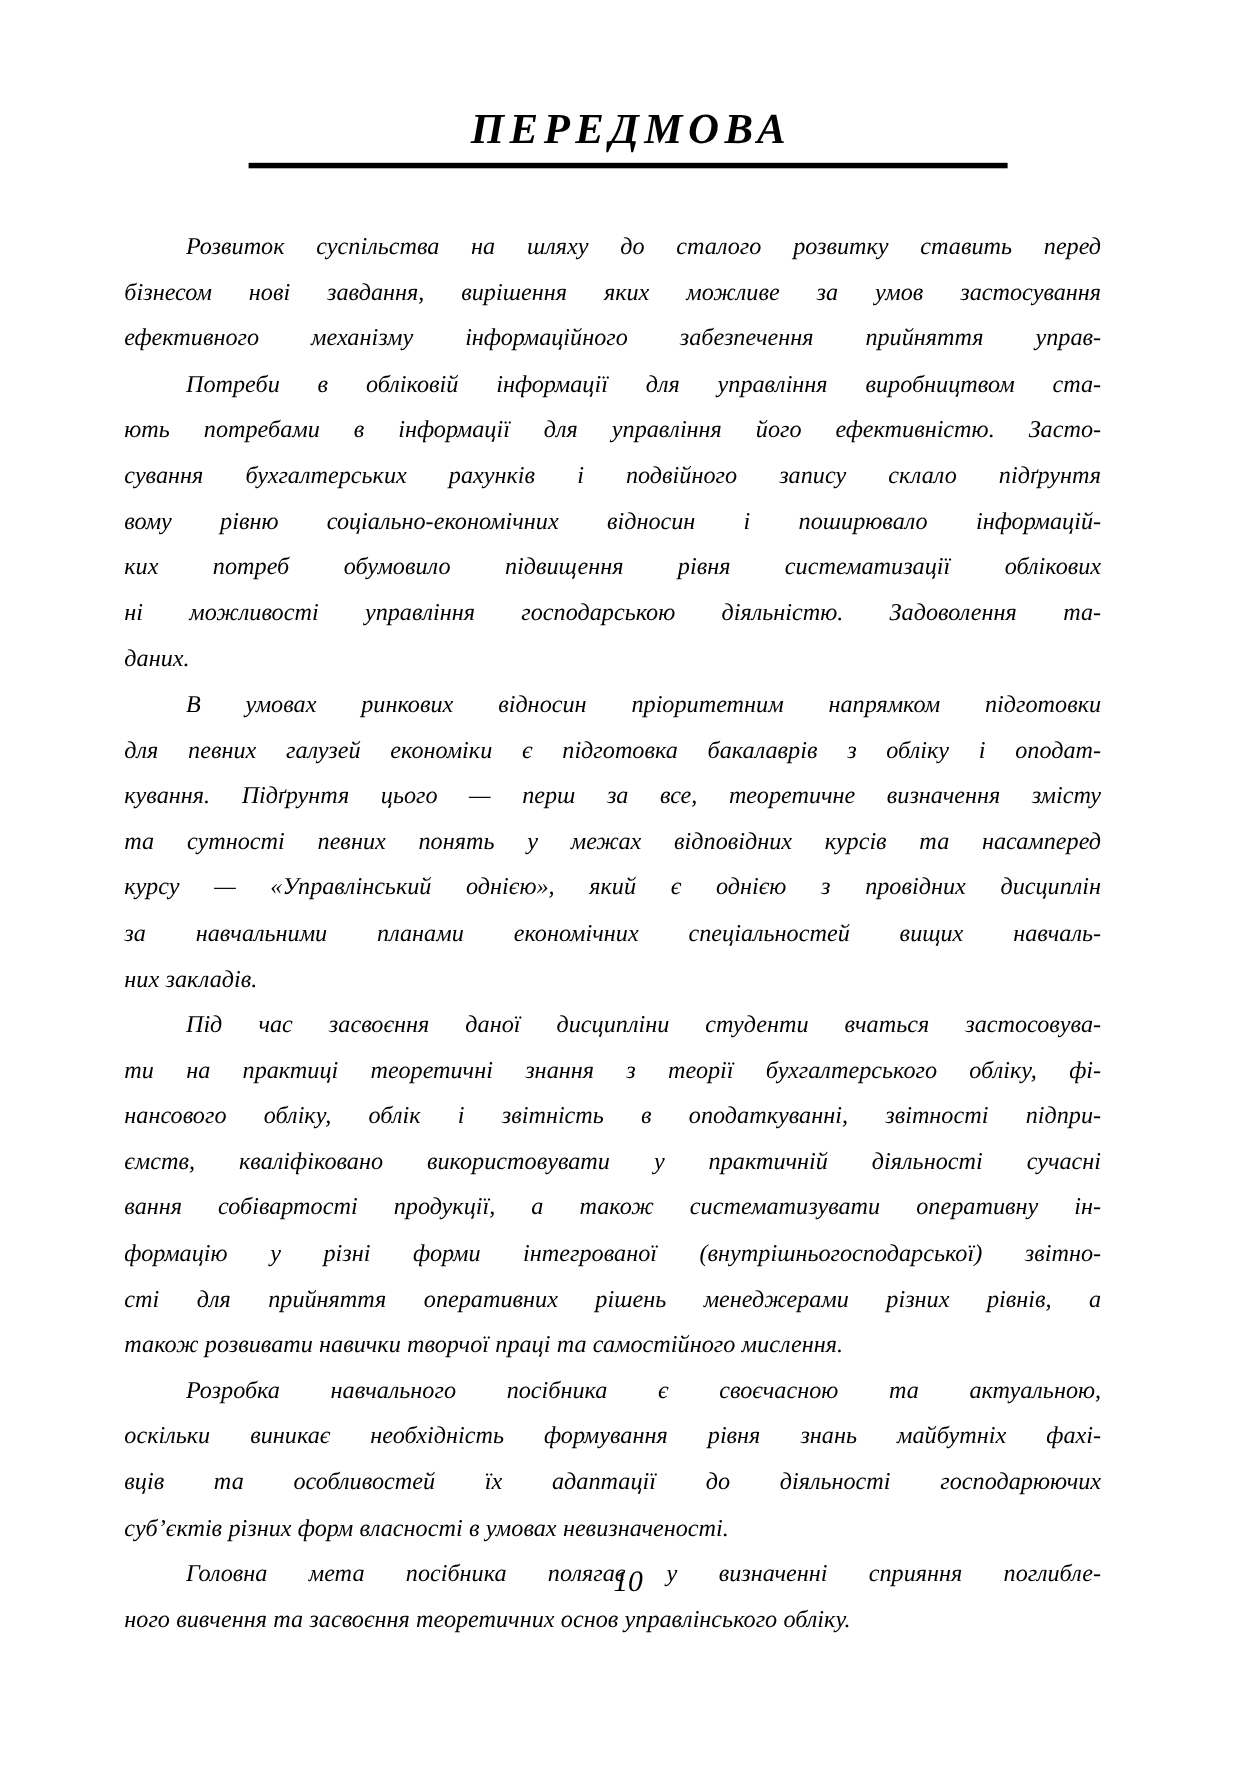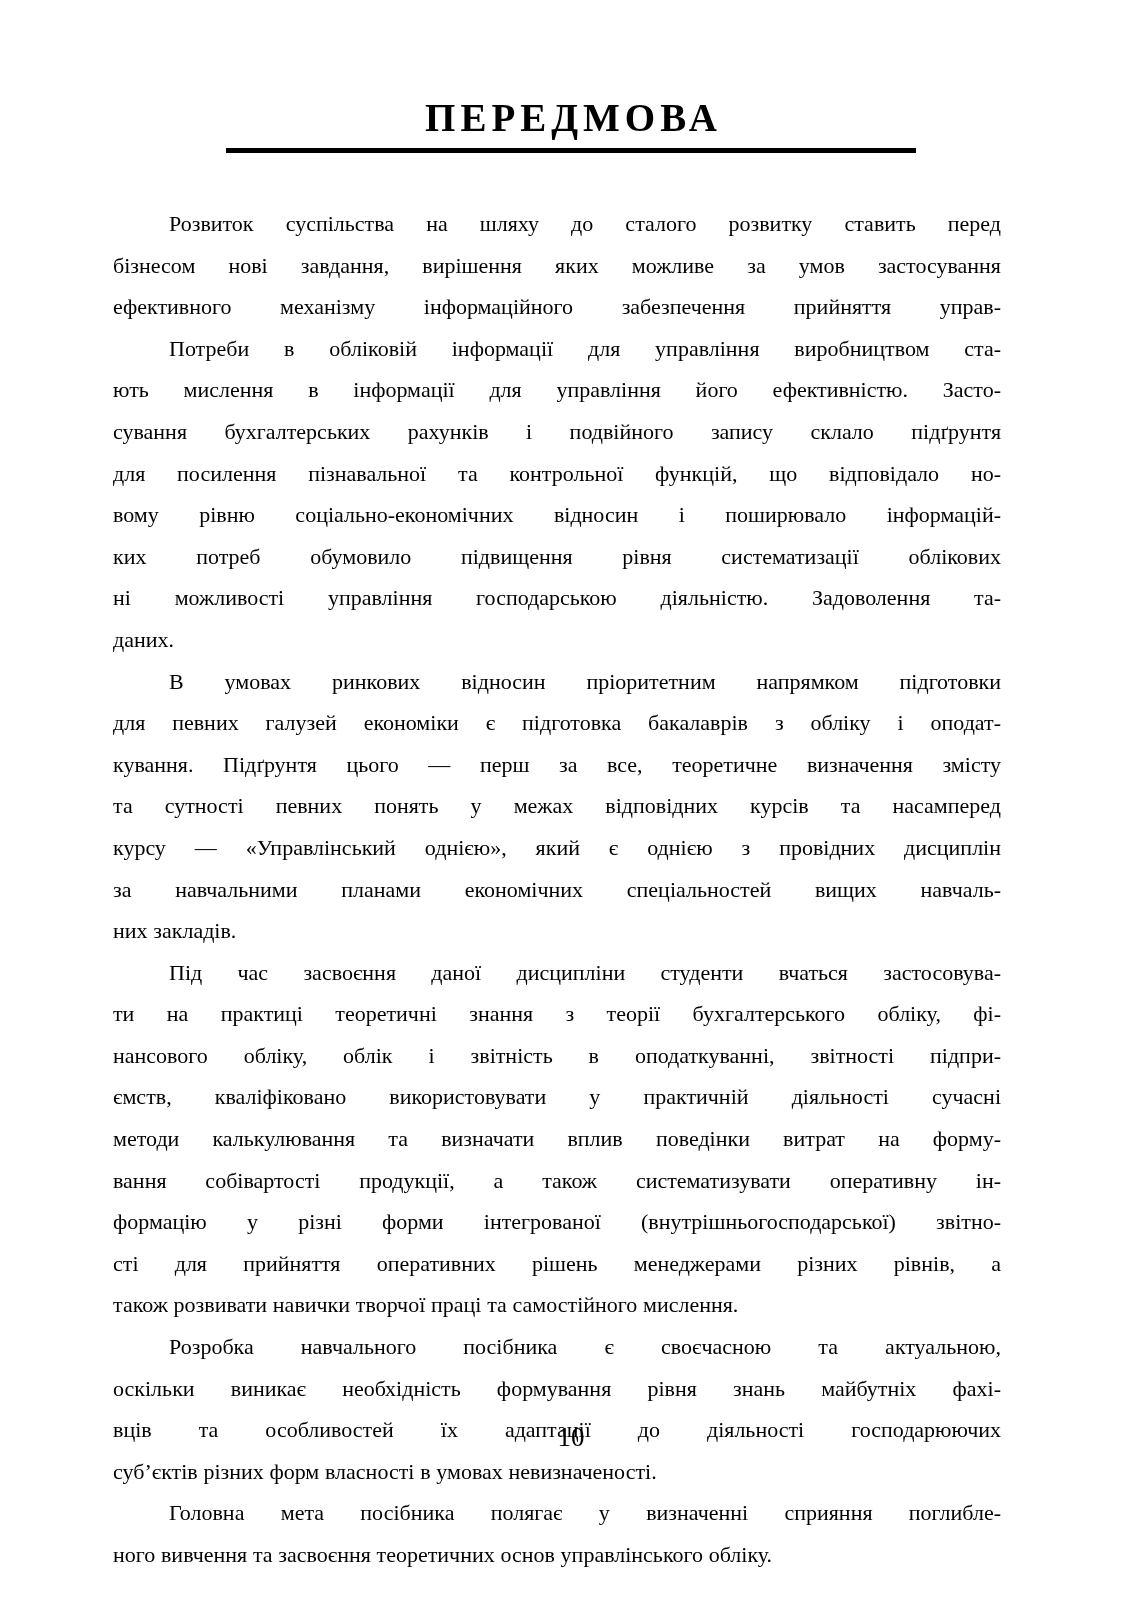--- a/index.html
+++ b/index.html
@@ -13,20 +13,21 @@
     color: #000000;
   }
   .page {
     position: relative;
     width: 1142px;
     height: 1615px;
     margin: 0 auto;
     background: #ffffff;
     overflow: hidden;
     box-sizing: border-box;
+    font-style: italic;
   }
 
   
   .title-block {
     position: absolute;
     left: 226px;
     top: 96px;
     width: 690px;
   }
   .doc-title {
@@ -98,43 +99,41 @@
   </div>
 
   <div class="body-text">
     <p class="para" id="p1">
         <span class="ln"><span class="indent">&nbsp;</span>Розвиток суспільства на шляху до сталого розвитку ставить перед</span>
         <span class="ln">бізнесом нові завдання, вирішення яких можливе за умов застосування</span>
         <span class="ln">ефективного механізму інформаційного забезпечення прийняття управ-</span>
       </p>
     <p class="para" id="p2">
         <span class="ln"><span class="indent">&nbsp;</span>Потреби в обліковій інформації для управління виробництвом ста-</span>
-        <span class="ln">ють мислення в інформації для управління його ефективністю. Засто-</span>
+        <span class="ln">ють потребами в інформації для управління його ефективністю. Засто-</span>
         <span class="ln">сування бухгалтерських рахунків і подвійного запису склало підґрунтя</span>
-        <span class="ln">для посилення пізнавальної та контрольної функцій, що відповідало но-</span>
         <span class="ln">вому рівню соціально-економічних відносин і поширювало інформацій-</span>
         <span class="ln">ких потреб обумовило підвищення рівня систематизації облікових</span>
         <span class="ln">ні можливості управління господарською діяльністю. Задоволення та-</span>
         <span class="ln last">даних.</span>
       </p>
     <p class="para" id="p3">
         <span class="ln"><span class="indent">&nbsp;</span>В умовах ринкових відносин пріоритетним напрямком підготовки</span>
         <span class="ln">для певних галузей економіки є підготовка бакалаврів з обліку і оподат-</span>
         <span class="ln">кування. Підґрунтя цього — перш за все, теоретичне визначення змісту</span>
         <span class="ln">та сутності певних понять у межах відповідних курсів та насамперед</span>
         <span class="ln">курсу — «Управлінський однією», який є однією з провідних дисциплін</span>
         <span class="ln">за навчальними планами економічних спеціальностей вищих навчаль-</span>
         <span class="ln last">них закладів.</span>
       </p>
     <p class="para" id="p4">
         <span class="ln"><span class="indent">&nbsp;</span>Під час засвоєння даної дисципліни студенти вчаться застосовува-</span>
         <span class="ln">ти на практиці теоретичні знання з теорії бухгалтерського обліку, фі-</span>
         <span class="ln">нансового обліку, облік і звітність в оподаткуванні, звітності підпри-</span>
         <span class="ln">ємств, кваліфіковано використовувати у практичній діяльності сучасні</span>
-        <span class="ln">методи калькулювання та визначати вплив поведінки витрат на форму-</span>
         <span class="ln">вання собівартості продукції, а також систематизувати оперативну ін-</span>
         <span class="ln">формацію у різні форми інтегрованої (внутрішньогосподарської) звітно-</span>
         <span class="ln">сті для прийняття оперативних рішень менеджерами різних рівнів, а</span>
         <span class="ln last">також розвивати навички творчої праці та самостійного мислення.</span>
       </p>
     <p class="para" id="p5">
         <span class="ln"><span class="indent">&nbsp;</span>Розробка навчального посібника є своєчасною та актуальною,</span>
         <span class="ln">оскільки виникає необхідність формування рівня знань майбутніх фахі-</span>
         <span class="ln">вців та особливостей їх адаптації до діяльності господарюючих</span>
         <span class="ln last">суб’єктів різних форм власності в умовах невизначеності.</span>

